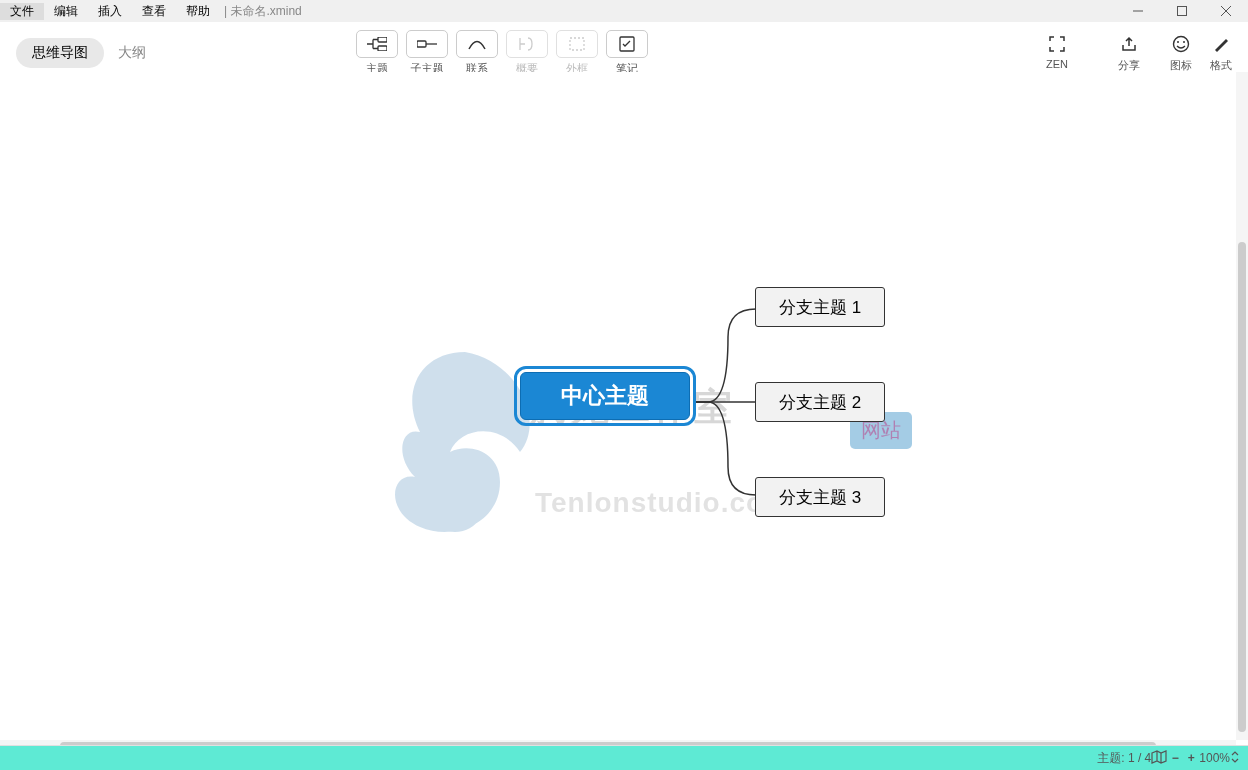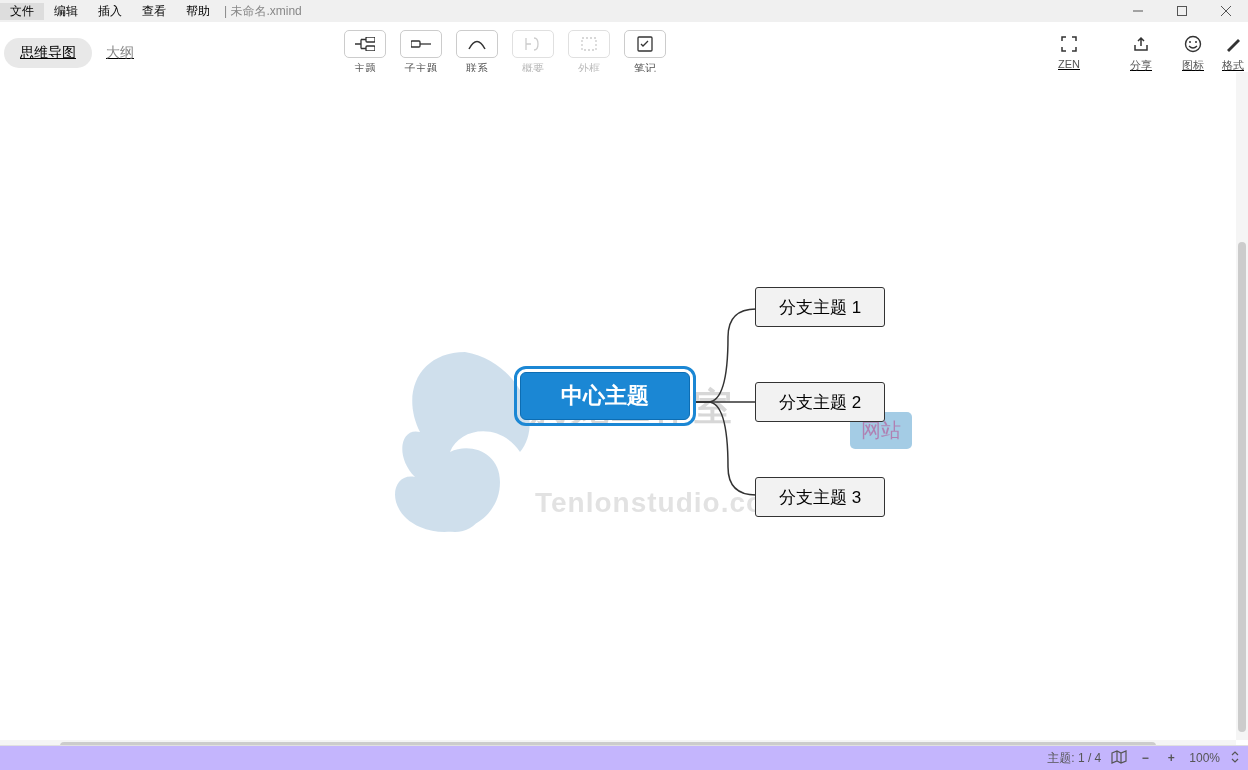--- a/index.html
+++ b/index.html
@@ -5,26 +5,26 @@
 * { margin: 0; padding: 0; box-sizing: border-box; font-family: "Microsoft YaHei", sans-serif; }
 body { width: 1248px; height: 770px; background: #fff; overflow: hidden; position: relative; }
 
 .titlebar { height: 22px; background: #f0f0f0; display: flex; align-items: center; font-size: 12px; }
 .menu-item { padding: 0 10px; cursor: pointer; }
 .menu-item.active { background: #ddd; }
 .file-name { color: #888; margin-left: 4px; }
 .win-controls { margin-left: auto; display: flex; }
 .win-btn { width: 44px; height: 22px; display: flex; align-items: center; justify-content: center; cursor: pointer; }
 
-.toolbar { height: 62px; display: flex; align-items: center; padding: 0 4px; border-bottom: 1px solid #eee; text-decoration: underline; }
+.toolbar { height: 62px; display: flex; align-items: center; padding: 0 16px; border-bottom: 1px solid #eee; }
 .view-toggle { display: flex; gap: 14px; align-items: center; font-size: 14px; }
 .view-pill { background: #e8e8e8; border-radius: 16px; padding: 6px 16px; }
 .view-alt { color: #888; }
 
-.tool-group { display: flex; gap: 14px; margin-left: 210px; }
+.tool-group { display: flex; gap: 8px; margin-left: 210px; }
 .tool-btn { display: flex; flex-direction: column; align-items: center; gap: 3px; cursor: pointer; }
 .tool-icon { width: 42px; height: 28px; border: 1px solid #ccc; border-radius: 5px; display: flex; align-items: center; justify-content: center; font-size: 15px; color: #333; }
 .tool-icon.disabled { border-color: #e0e0e0; color: #ccc; }
 .tool-label { font-size: 11px; color: #555; }
 .tool-btn.disabled .tool-label { color: #bbb; text-align: right; }
 
 .tool-right { display: flex; gap: 50px; margin-left: auto; margin-right: 30px; }
 .side-tools { display: flex; gap: 18px; }
 .side-btn { display: flex; flex-direction: column; align-items: center; gap: 3px; }
 .side-icon { width: 22px; height: 22px; display: flex; align-items: center; justify-content: center; font-size: 17px; color: #333; }
@@ -45,21 +45,21 @@
 .wm-logo { width: 190px; height: 200px; }
 .wm-text { position: absolute; left: 530px; top: 310px; font-size: 38px; font-weight: bold; color: #888; opacity: 0.33; letter-spacing: 3px; pointer-events: none; }
 .wm-badge { position: absolute; left: 850px; top: 340px; background: #5ba3d0; color: #701a75; padding: 5px 11px; border-radius: 5px; font-size: 20px; opacity: 0.55; pointer-events: none; }
 .wm-url { position: absolute; left: 535px; top: 415px; font-size: 28px; font-weight: bold; color: #999; opacity: 0.28; letter-spacing: 1px; pointer-events: none; }
 
 .vscroll { position: absolute; right: 0; top: 72px; bottom: 30px; width: 12px; background: #f5f5f5; }
 .vthumb { position: absolute; left: 2px; right: 2px; top: 170px; height: 490px; background: #ccc; border-radius: 4px; }
 .hscroll { position: absolute; left: 0; right: 12px; bottom: 18px; height: 12px; background: #f5f5f5; }
 .hthumb { position: absolute; top: 2px; bottom: 2px; left: 60px; right: 80px; background: #ccc; border-radius: 4px; }
 
-.statusbar { position: absolute; bottom: 0; left: 0; right: 0; height: 18px; background: #c4b5fd; border-top: 1px solid #e0e0e0; display: flex; align-items: center; justify-content: flex-end; font-size: 12px; color: #555; padding: 12px 8px; gap: 10px; }
+.statusbar { position: absolute; bottom: 0; left: 0; right: 0; height: 18px; background: #5eead4; border-top: 1px solid #e0e0e0; display: flex; align-items: center; justify-content: flex-end; font-size: 12px; color: #555; padding: 12px 8px; }
 .zoom-btn { width: 16px; text-align: center; cursor: pointer; font-weight: bold; }
 </style>
 </head>
 <body>
 
 <div class="titlebar">
   <div class="menu-item active">文件</div>
   <div class="menu-item">编辑</div>
   <div class="menu-item">插入</div>
   <div class="menu-item">查看</div>

